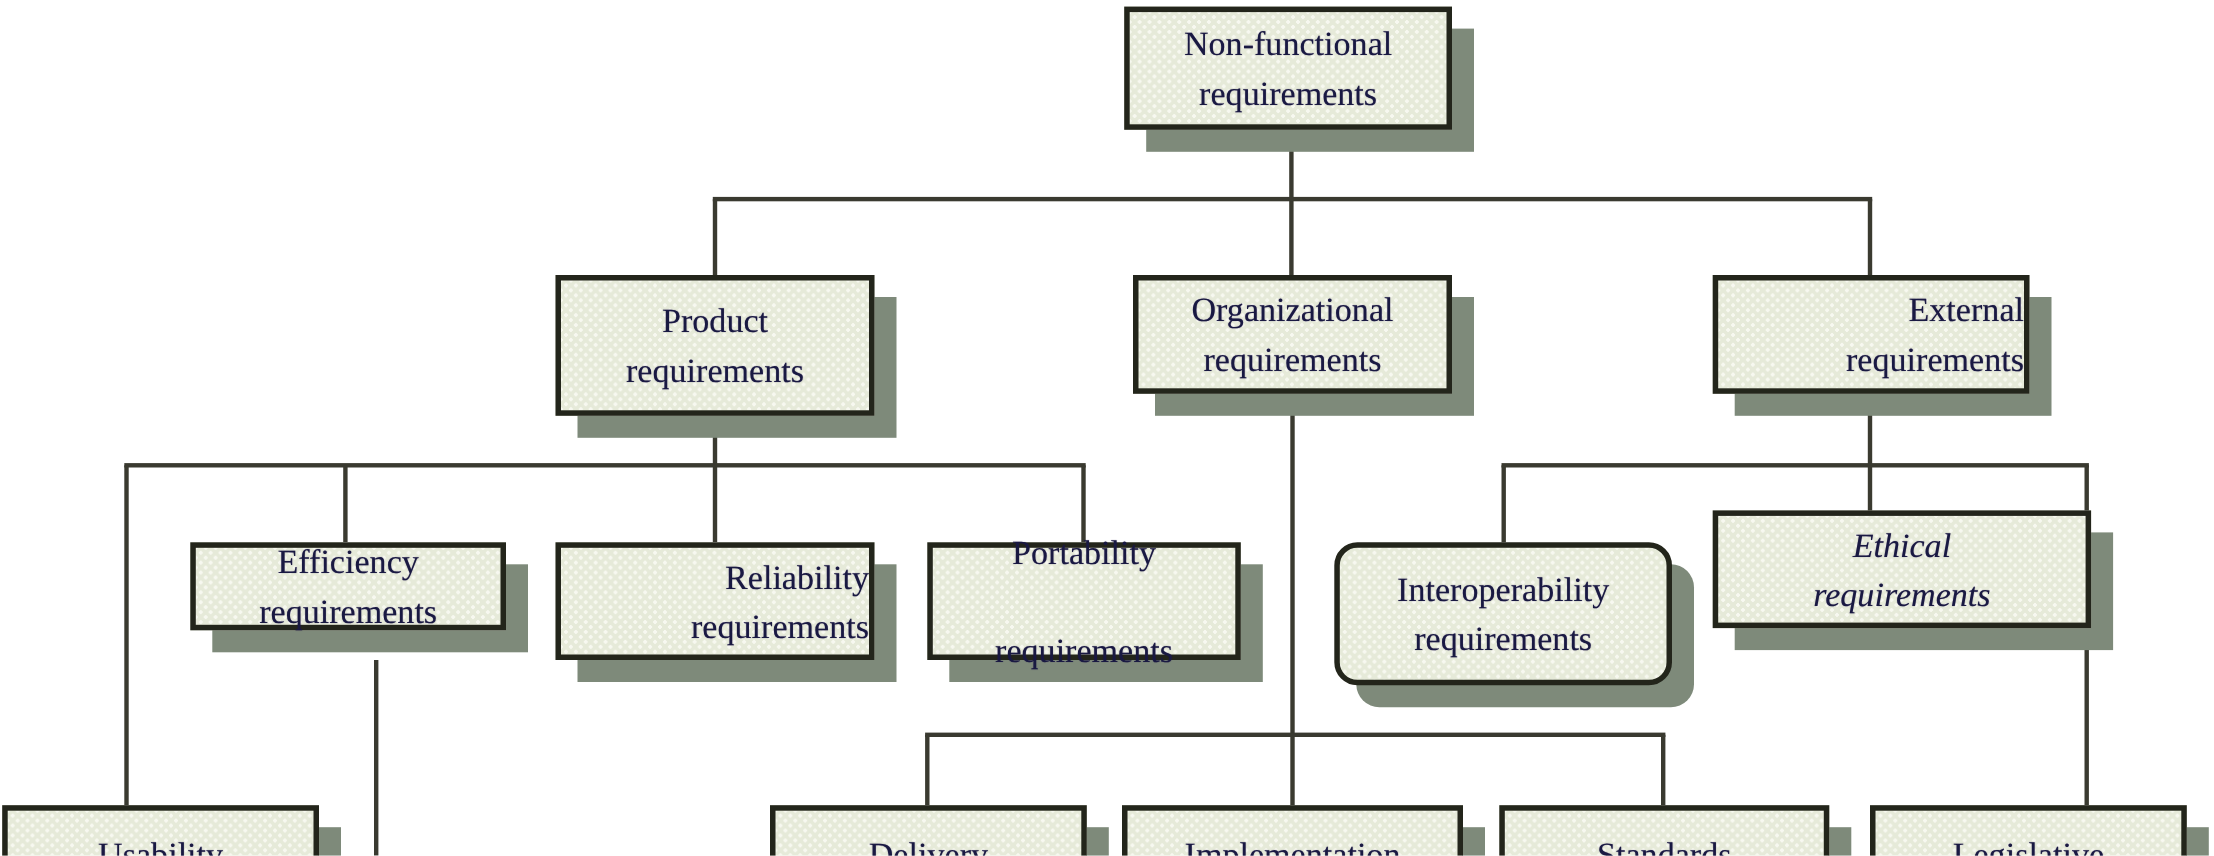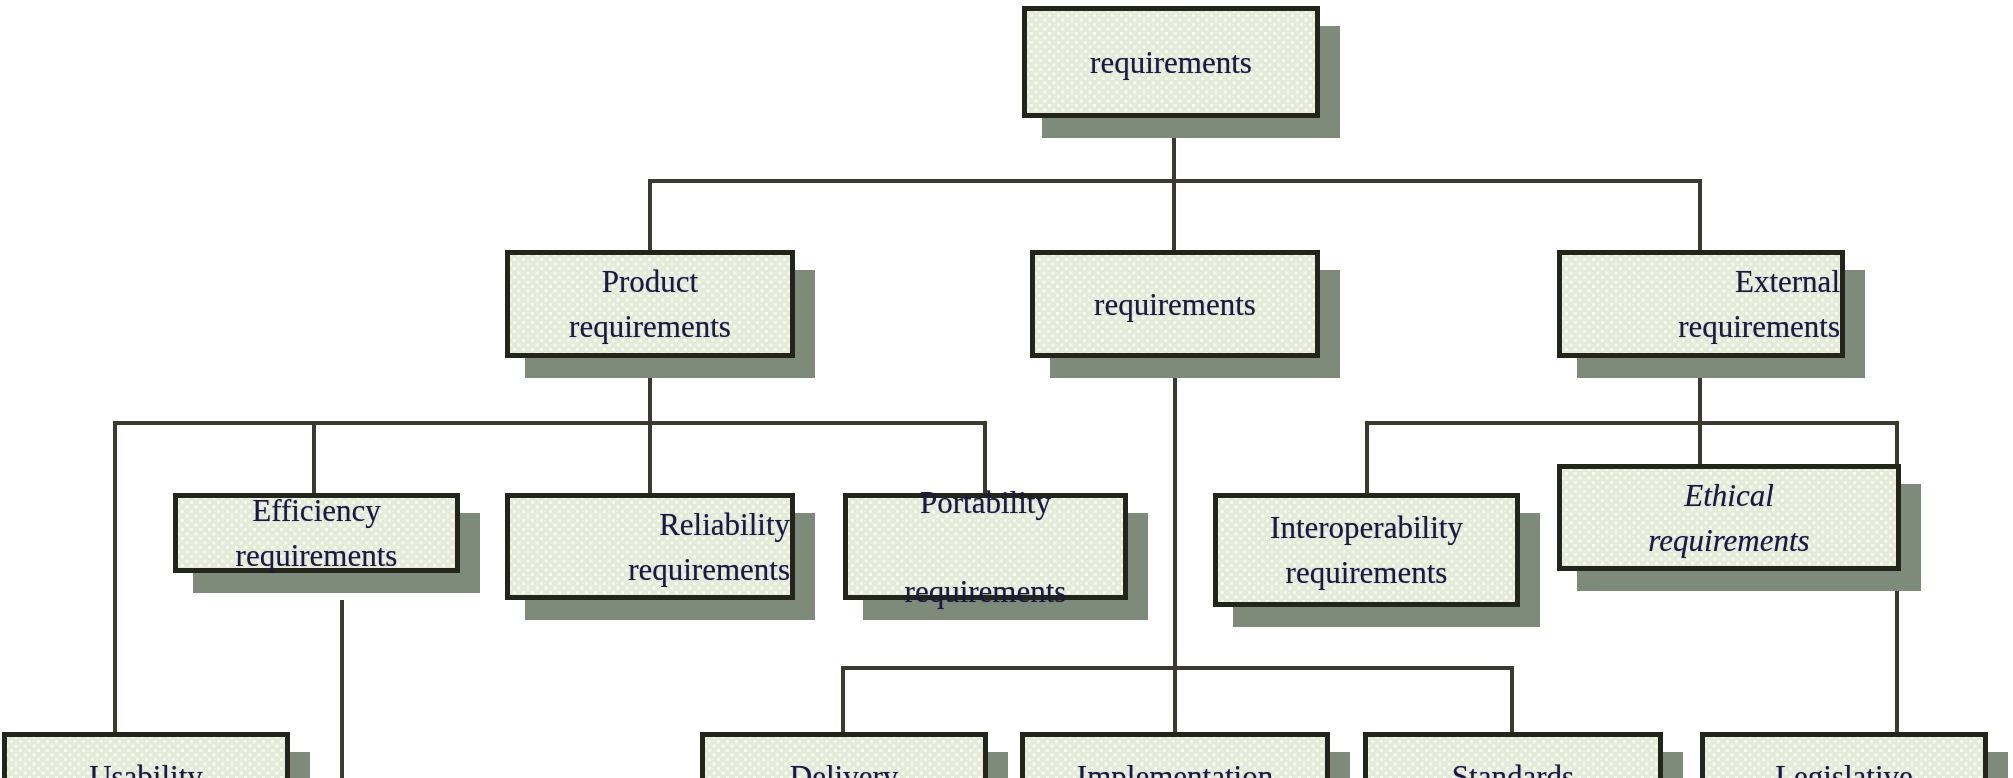--- a/index.html
+++ b/index.html
@@ -62,48 +62,50 @@
   <div class="line" style="left:841px;top:666px;width:673px;height:4px;"></div>
   <div class="line" style="left:841px;top:668px;width:4px;height:64px;"></div>
   <div class="line" style="left:1510px;top:668px;width:4px;height:64px;"></div>
 
   <div class="line" style="left:1698px;top:358px;width:4px;height:135px;"></div>
   <div class="line" style="left:1365px;top:421px;width:534px;height:4px;"></div>
   <div class="line" style="left:1365px;top:423px;width:4px;height:70px;"></div>
   <div class="line" style="left:1895px;top:423px;width:4px;height:309px;"></div>
 
   <div class="box" style="left:1022px;top:6px;width:298px;height:112px;">
+    <span>Non-functional</span>
     <span>requirements</span>
   </div>
 
-  <div class="box" style="left:505px;top:250px;width:290px;height:108px;">
+  <div class="box" style="left:505px;top:250px;width:290px;height:128px;">
     <span>Product</span>
     <span>requirements</span>
   </div>
   <div class="box" style="left:1030px;top:250px;width:290px;height:108px;">
+    <span>Organizational</span>
     <span>requirements</span>
   </div>
   <div class="box" style="left:1557px;top:250px;width:288px;height:108px;align-items:flex-end;">
     <span>External</span>
     <span>requirements</span>
   </div>
 
   <div class="box" style="left:173px;top:493px;width:287px;height:80px;">
     <span>Efficiency</span>
     <span>requirements</span>
   </div>
   <div class="box" style="left:505px;top:493px;width:290px;height:107px;align-items:flex-end;">
     <span>Reliability</span>
     <span>requirements</span>
   </div>
   <div class="box" style="left:843px;top:493px;width:285px;height:107px;gap:44px;">
     <span>Portability</span>
     <span>requirements</span>
   </div>
-  <div class="box" style="left:1213px;top:493px;width:307px;height:114px;">
+  <div class="box" style="left:1213px;top:493px;width:307px;height:130px;border-radius:21px;">
     <span>Interoperability</span>
     <span>requirements</span>
   </div>
   <div class="box" style="left:1557px;top:464px;width:344px;height:107px;font-style:italic;">
     <span>Ethical</span>
     <span>requirements</span>
   </div>
 
   <div class="box partial" style="left:2px;top:732px;width:288px;height:107px;">
     <span>Usability</span>

